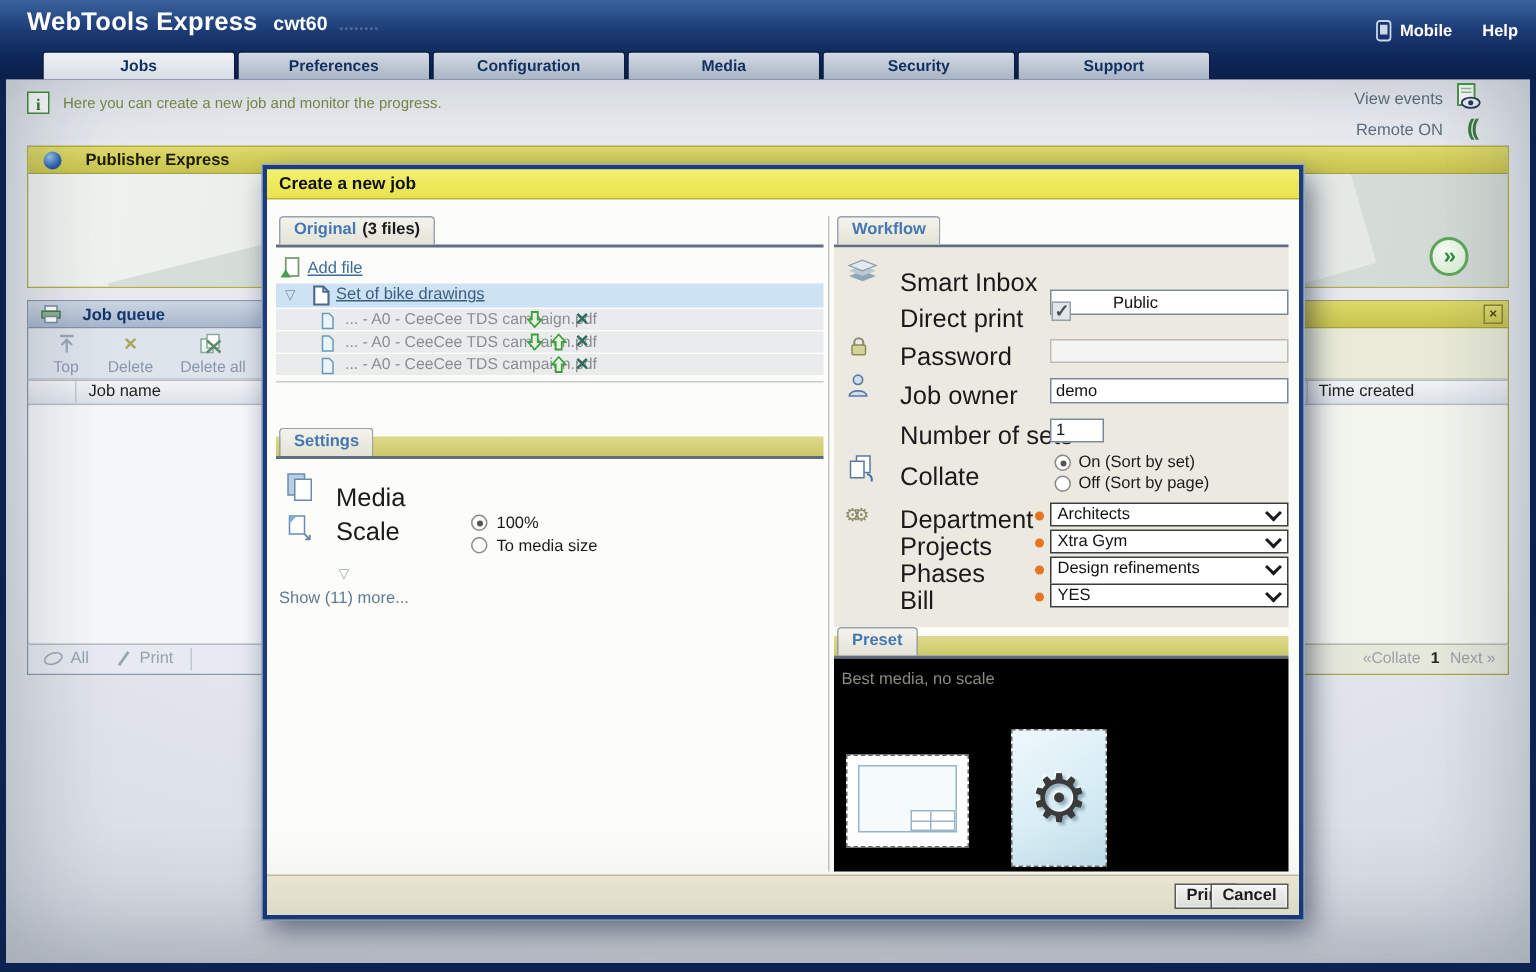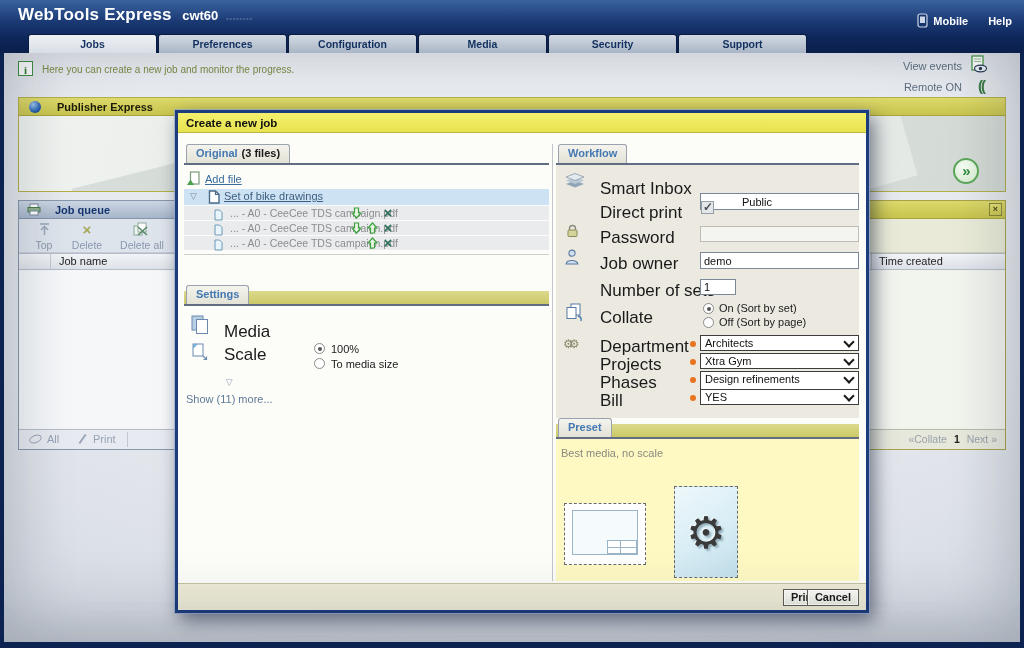--- a/index.html
+++ b/index.html
@@ -157,21 +157,21 @@
   .dot { position:absolute; width:6px; height:6px; border-radius:50%; background:#e87420; }
   .showmore { position:absolute; left:2px; top:233px; font-size:11px; color:#5f7a98; cursor:pointer; display:flex; gap:6px; align-items:center;flex-direction:column; }
   .showmore .tri { font-size:9px; color:#9aa8b8; }
   .showmore .tri::before { content:"\25BD"; }
 
   .wf-area { position:absolute; left:0; right:0; top:21px; height:253px; background:#ebe9e0; }
   .wf-icon { position:absolute; left:8px; }
   .gears-glyph { position:absolute; left:7px; color:#8a8a6a; }
   .gears-glyph::before { content:"\2699\2699"; font-size:12px; letter-spacing:-5px; }
 
-  .preset-area { position:absolute; left:0; right:0; top:295px; bottom:0; background:#fef9c3; }
+  .preset-area { position:absolute; left:0; right:0; top:295px; bottom:0; background:#000000; }
   .preset-label { position:absolute; text-align:center; font-size:11px; color:#8a8a80; line-height:13px; }
   .thumb { position:absolute; border:1px dashed #6a6a6a; cursor:pointer; }
   .thumb1 { left:8px; top:64px; width:82px; height:62px; background:#fff; }
   .thumb1 .frame { position:absolute; left:7px; top:6px; right:7px; bottom:9px; border:1px solid #9ab4c8; background:#f5fafc; }
   .thumb1 .tblock { position:absolute; right:8px; bottom:10px; width:30px; height:14px; border:1px solid #9ab4c8; background:#fff; }
   .thumb1 .tblock::before { content:""; position:absolute; left:0; right:0; top:6px; height:1px; background:#9ab4c8; }
   .thumb1 .tblock::after { content:""; position:absolute; left:12px; top:0; bottom:0; width:1px; background:#9ab4c8; }
   .thumb2 { left:118px; top:47px; width:64px; height:92px;
     background:linear-gradient(145deg,#eef8fb 0%,#d8edf5 55%,#c2dfea 100%);
     display:flex; align-items:center; justify-content:center; }

